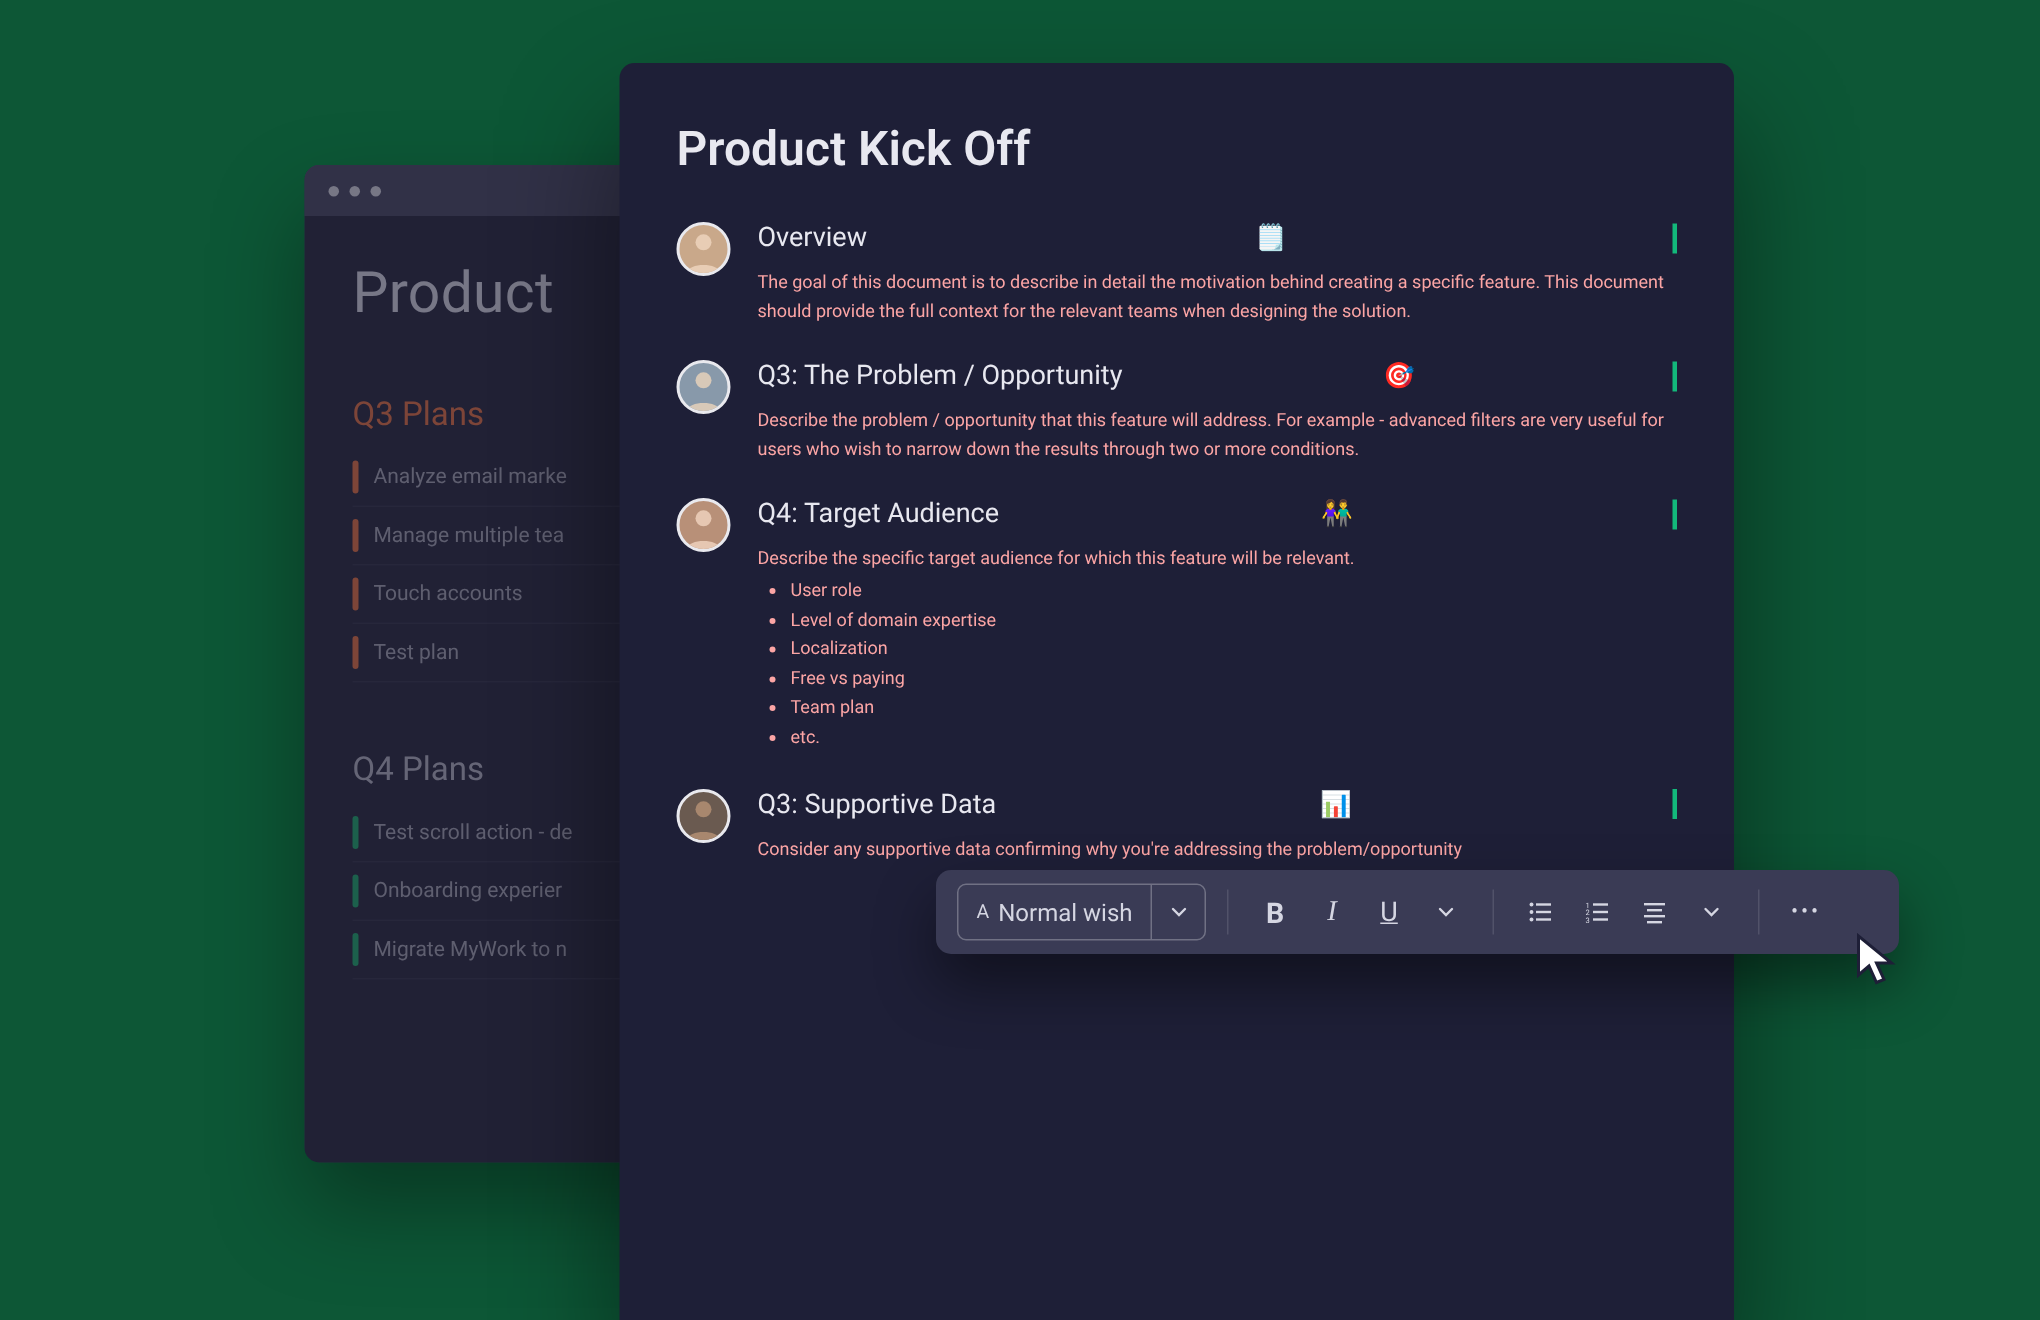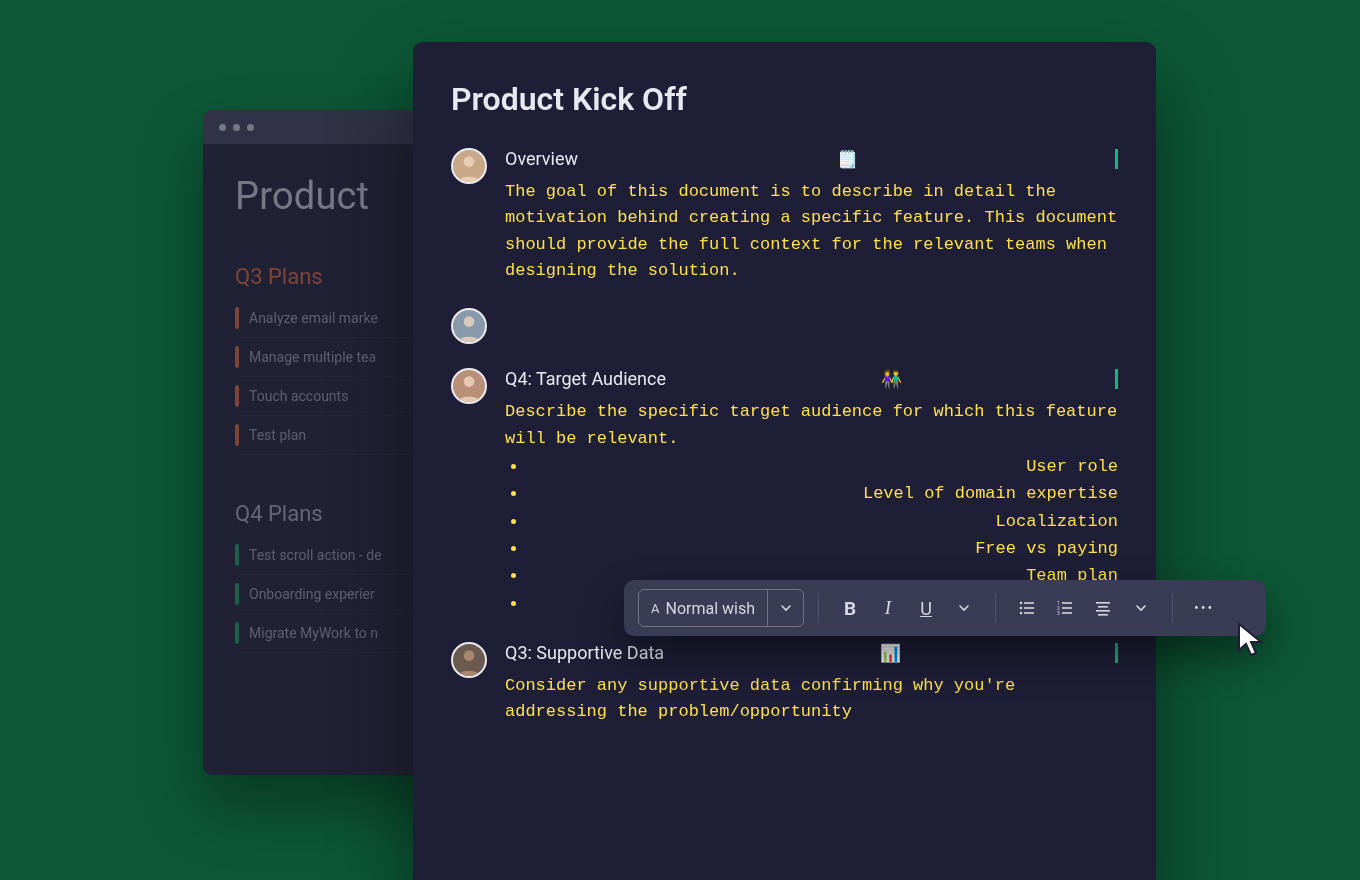--- a/index.html
+++ b/index.html
@@ -95,31 +95,30 @@
       justify-content: space-between;
     }
     .section-heading .emoji { font-size: 17px; }
     .cursor-bar {
       display:inline-block;
       width:3px; height:20px;
       background:#13b87b;
       margin-left:-2px;
     }
     .section-body {
-      font-size: 17px;
+      font-size: 12px;
       line-height: 1.55;
-      color: #fde047;
-      font-family: Liberation Mono, monospace;
+      color: #fca5a5;
     }
     .section-body ul {
       list-style: disc;
       padding-left: 22px;
       margin-top: 2px;
     }
-    .section-body li { margin: 1px 0; text-align: right; }
+    .section-body li { margin: 1px 0; }
 
     .toolbar {
       position: absolute;
       left: 624px;
       top: 580px;
       width: 642px;
       height: 56px;
       background: #3a3b55;
       border-radius: 10px;
       box-shadow: 0 20px 40px rgba(0,0,0,0.45);
@@ -221,20 +220,26 @@
   </div>
 
   <div class="section">
     <div class="avatar" style="background:#8899aa">
       <svg viewBox="0 0 36 36">
           <circle cx="18" cy="13" r="6" fill="#d8c9b8"></circle>
           <path d="M6 36c0-8 24-8 24 0" fill="#d8c9b8"></path>
         </svg>
     </div>
     <div class="section-content">
+      <div class="section-heading">
+        <span>Q3: The Problem / Opportunity</span>
+        <span class="emoji">🎯</span>
+        <span class="cursor-bar"></span>
+      </div>
+      <div class="section-body">Describe the problem / opportunity that this feature will address. For example - advanced filters are very useful for users who wish to narrow down the results through two or more conditions.</div>
     </div>
   </div>
 
   <div class="section">
     <div class="avatar" style="background:#b89078">
       <svg viewBox="0 0 36 36">
           <circle cx="18" cy="13" r="6" fill="#e6c7b2"></circle>
           <path d="M6 36c0-8 24-8 24 0" fill="#e6c7b2"></path>
         </svg>
     </div>

